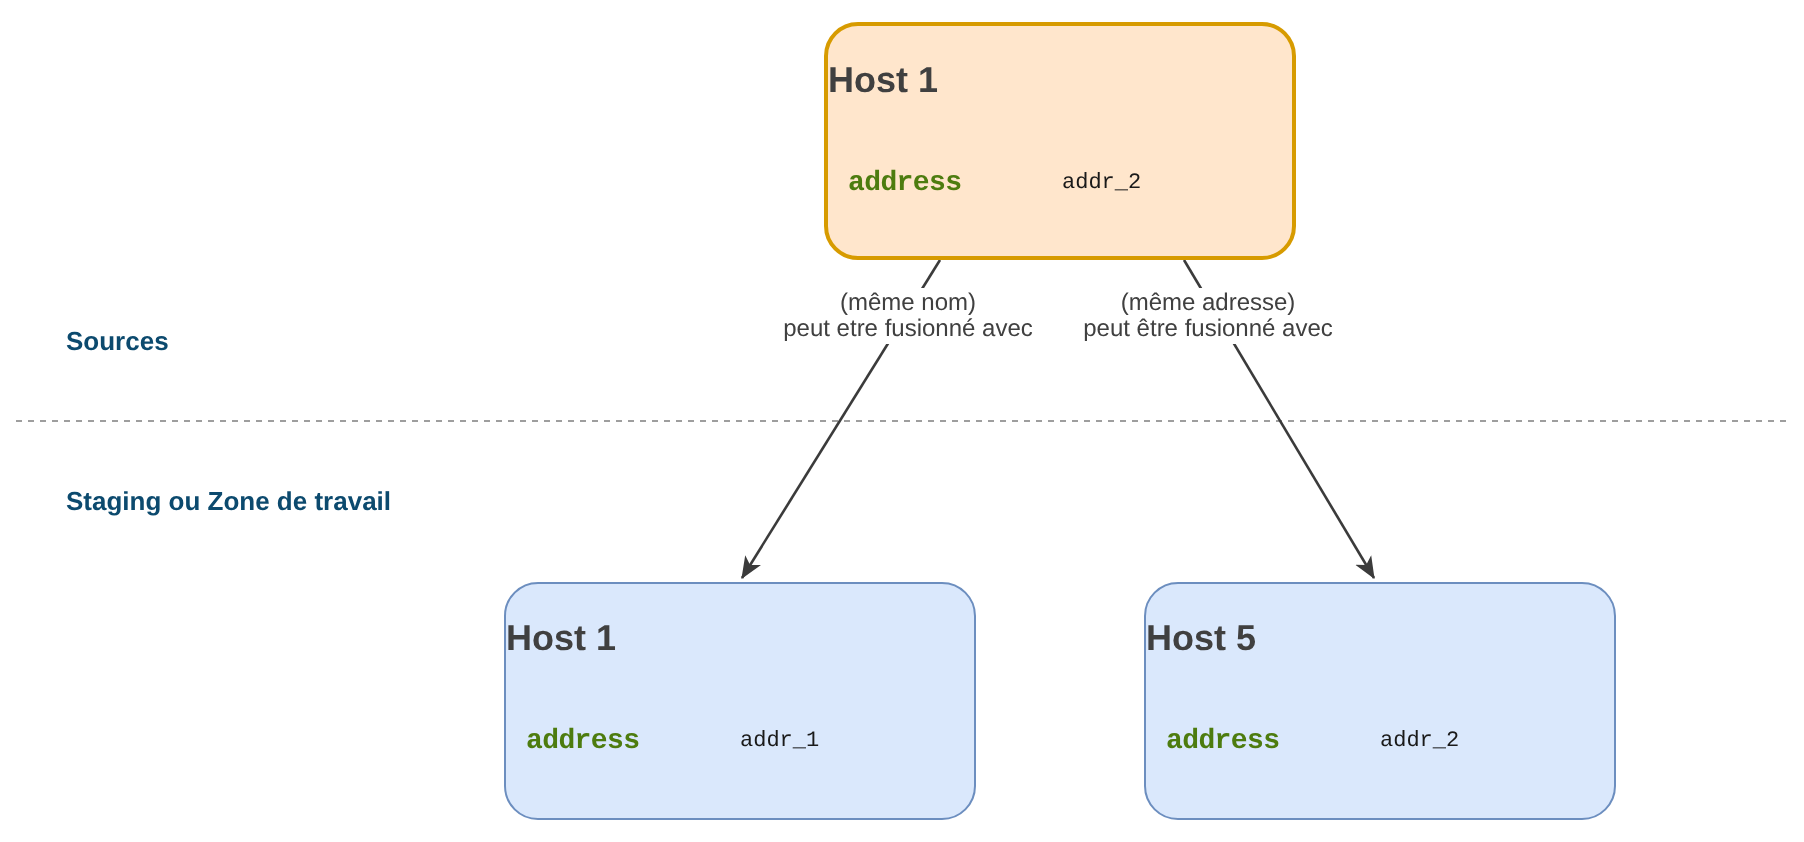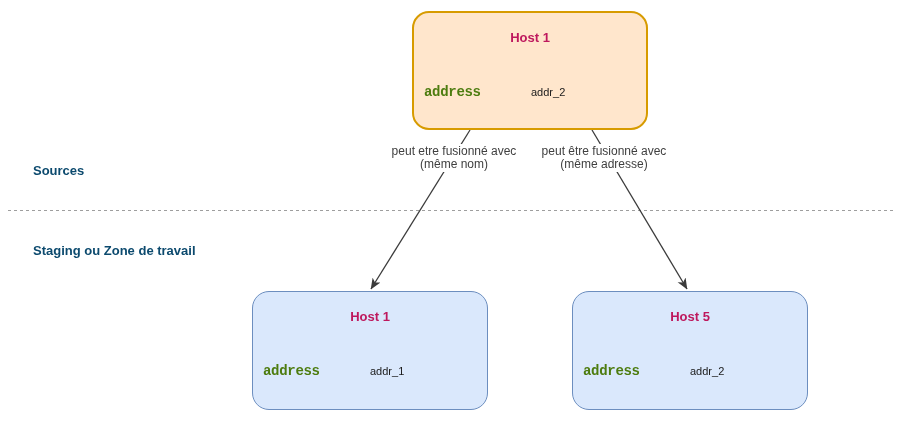--- a/index.html
+++ b/index.html
@@ -34,40 +34,40 @@
   }
   .node.staging {
     background: #dae8fc;
     border: 1.4px solid #6c8ebf;
   }
   .node-title {
     position: absolute;
     top: 17px;
     left: 0;
     width: 100%;
-    text-align: center;
+    text-align: left;
     font-weight: bold;
-    font-size: 13px;
-    color: #be185d;
+    font-size: 18px;
+    color: #404040;
   }
   .node-attr-name {
     position: absolute;
     top: 71px;
     left: 10px;
     font-family: "Liberation Mono", monospace;
     font-weight: bold;
     font-size: 14px;
     color: #4d7c0f;
     letter-spacing: -0.3px;
   }
   .node-attr-value {
     position: absolute;
     top: 73px;
     left: 117px;
-    font-family: Liberation Sans, sans-serif;
+    font-family: Liberation Mono, monospace;
     font-size: 11px;
     color: #1a1a1a;
   }
   .edge-label {
     position: absolute;
     transform: translateX(-50%);
     background: #ffffff;
     text-align: center;
     font-size: 12px;
     line-height: 13px;
@@ -110,27 +110,27 @@
   <div class="zone-label sources">Sources</div>
   <div class="zone-label staging">Staging ou Zone de travail</div>
 
   <div class="node source pos-source-host">
     <div class="node-title">Host 1</div>
     <div class="node-attr-name">address</div>
     <div class="node-attr-value">addr_2</div>
   </div>
 
   <div class="edge-label left">
+    <div>(même nom)</div>
     <div>peut etre fusionné avec</div>
-    <div>(même nom)</div>
   </div>
 
   <div class="edge-label right">
+    <div>(même adresse)</div>
     <div>peut être fusionné avec</div>
-    <div>(même adresse)</div>
   </div>
 
   <div class="node staging pos-staging-host1">
     <div class="node-title">Host 1</div>
     <div class="node-attr-name">address</div>
     <div class="node-attr-value">addr_1</div>
   </div>
 
   <div class="node staging pos-staging-host2">
     <div class="node-title">Host 5</div>

